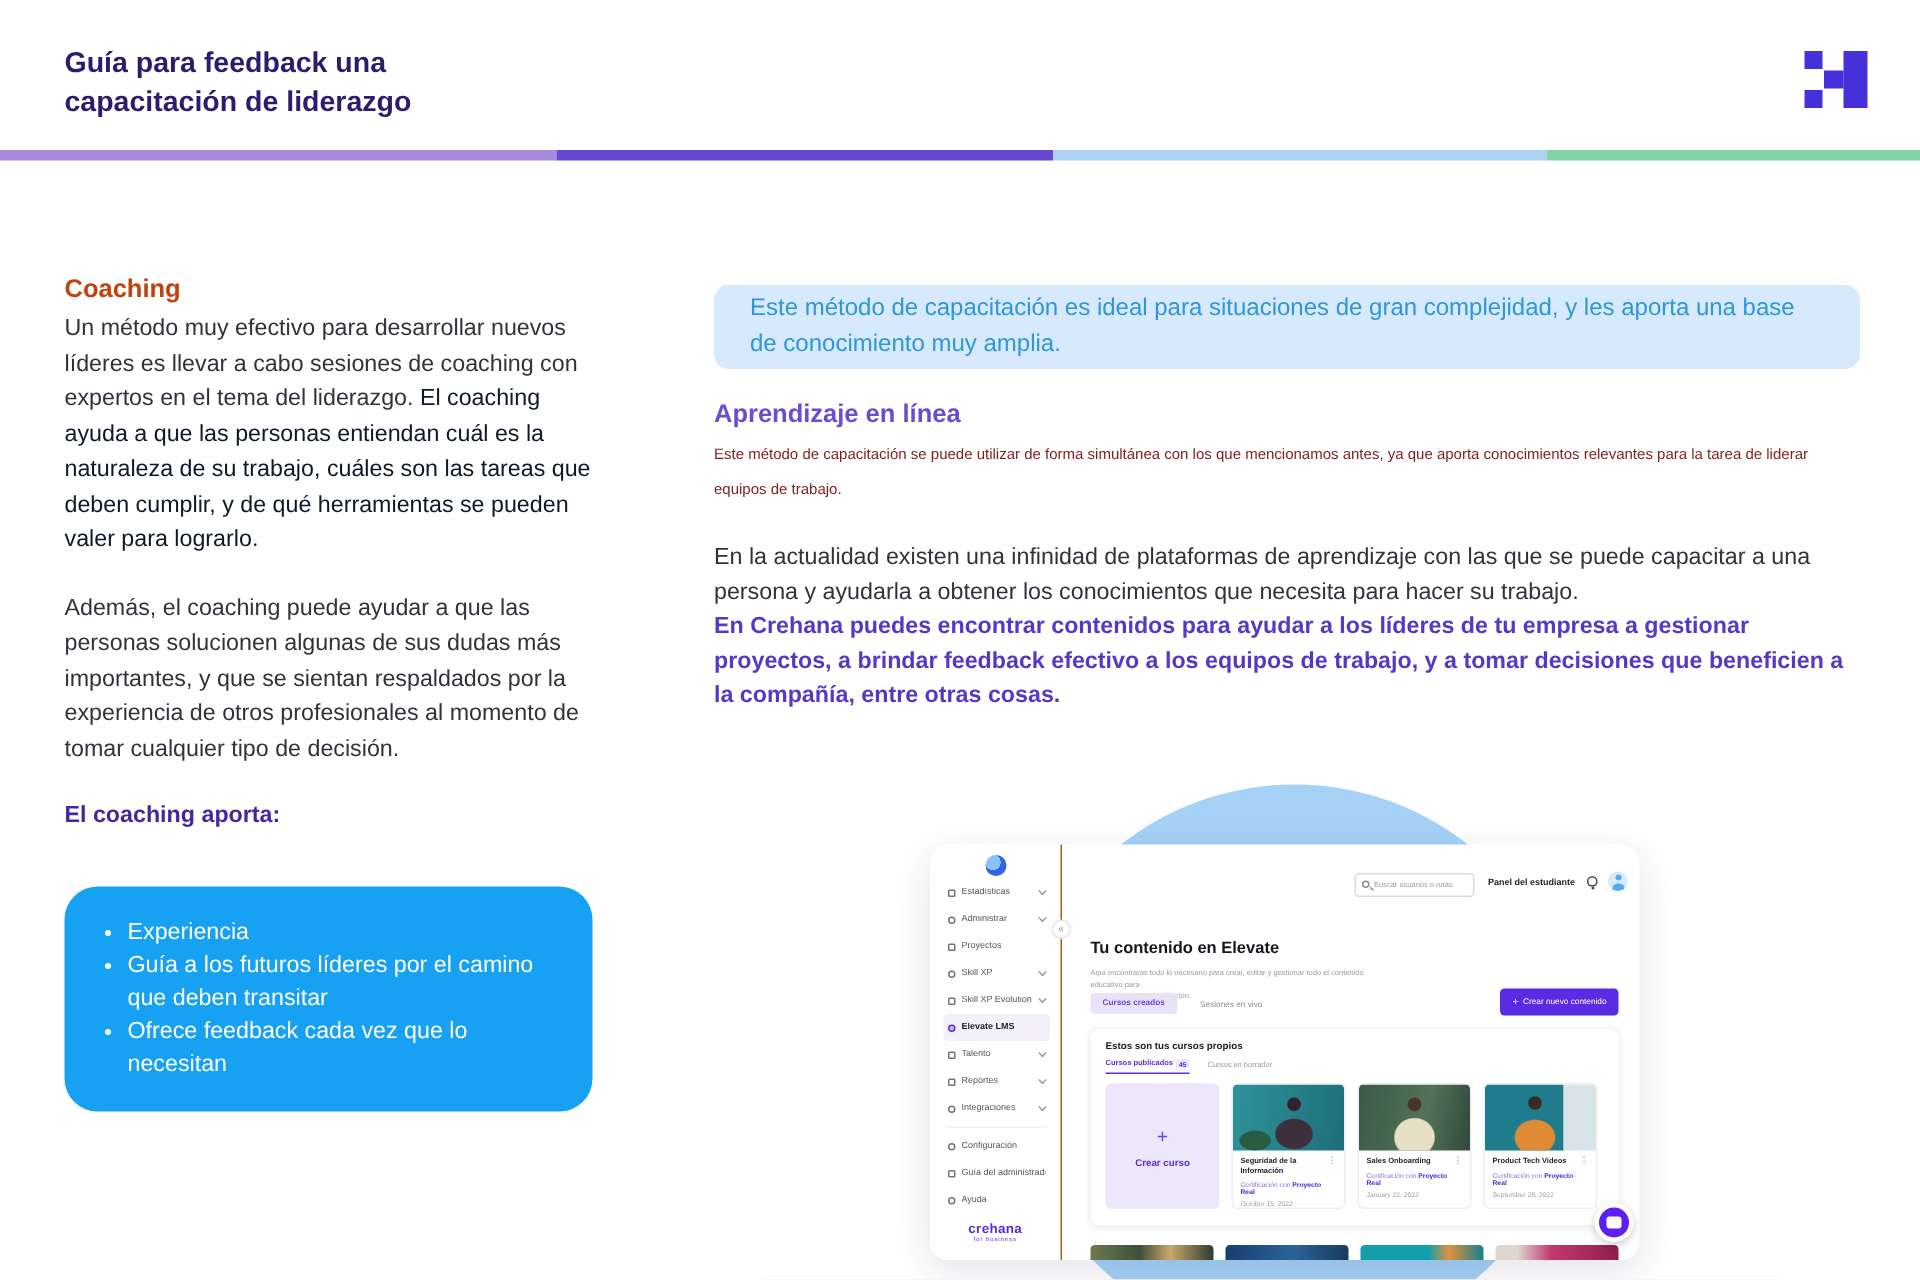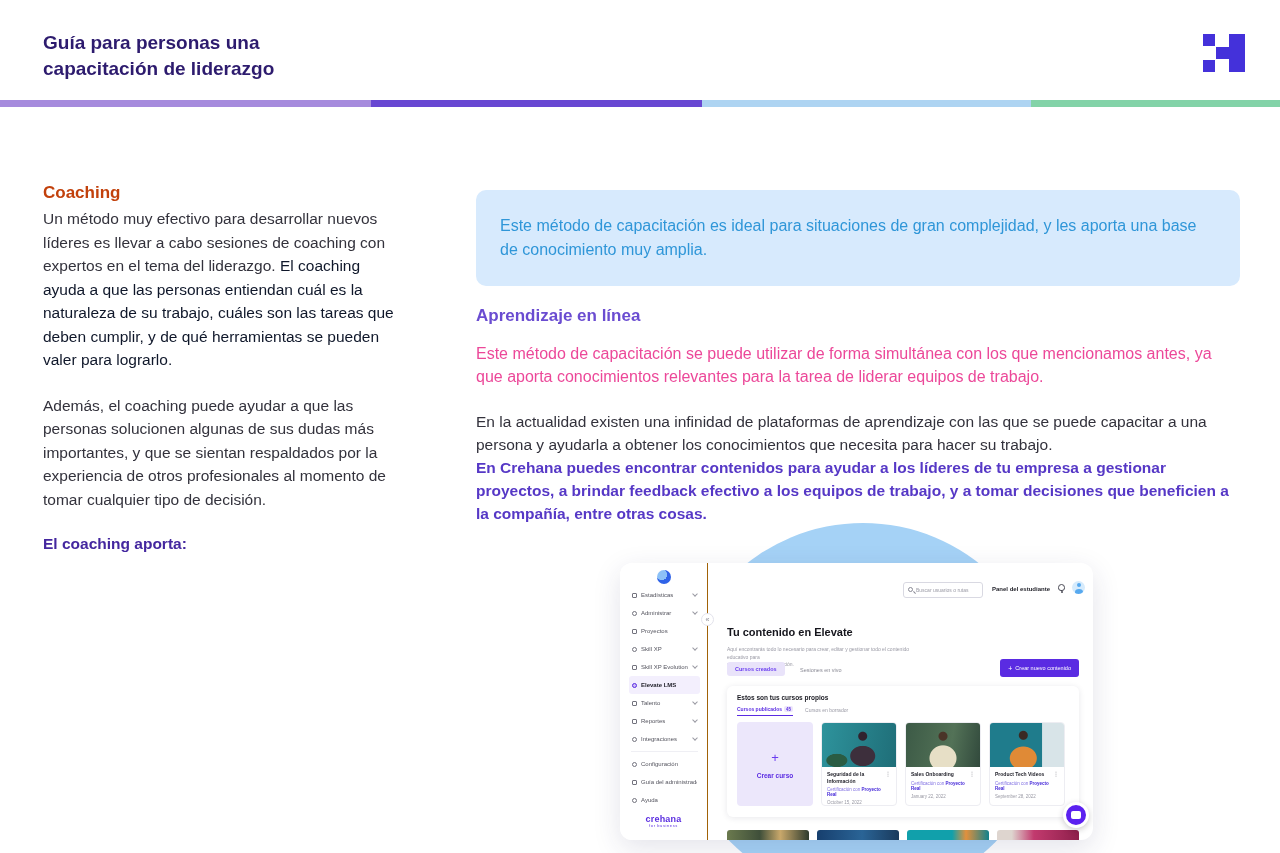--- a/index.html
+++ b/index.html
@@ -27,23 +27,23 @@
   .body-txt { font-size:15.5px; line-height:23.5px; color:#33323c; }
   .hl-purple { color:#0f172a; }
   .mt { margin-top:22px; }
   .aporta { margin-top:24px; font-size:15.5px; font-weight:bold; color:#44279f; }
   .blue-box { margin-top:38px; width:352px; background:#17a1f2; border-radius:22px; padding:20px 22px 20px 26px; color:#ffffff; }
   .blue-box ul { list-style:disc outside; padding-left:16px; }
   .blue-box li { font-size:15.5px; line-height:22px; }
 
   
   .right-col { position:absolute; left:476px; top:190px; width:764px; }
-  .callout { background:#d7eafd; border-radius:10px; padding:24px 24px; color:#2f96d8; font-size:16px; line-height:24px; }
+  .callout { background:#d7eafd; border-radius:10px; padding:4px 24px; color:#2f96d8; font-size:16px; line-height:24px; }
   .r-heading { margin-top:20px; font-size:17px; font-weight:600; color:#6a4cd1; }
-  .r-p { margin-top:16px; font-size:16px; line-height:23px; color:#ec4899; }
+  .r-p { margin-top:6px; font-size:10px; line-height:23px; color:#7f1d1d; }
   .r-p2 { margin-top:22px; font-size:15.5px; line-height:23px; color:#33323c; }
   .r-p3 { font-size:15.5px; line-height:23px; font-weight:bold; color:#5638c6; }
 
   
   .blue-circle { position:absolute; left:676px; top:523px; width:374px; height:374px; border-radius:50%; background:#a5d2f6; }
 
   .app { position:absolute; left:620px; top:563px; width:473px; height:277px; background:#fff; border-radius:12px;
          box-shadow:0 8px 28px rgba(40,40,90,0.13); overflow:hidden; }
 
   
@@ -134,39 +134,46 @@
   .fab { position:absolute; right:4px; bottom:12px; width:26px; height:26px; border-radius:50%; background:#5b21f0;
          border:3px solid #ffffff; box-shadow:0 2px 6px rgba(0,0,0,0.2); }
   .fab::after { content:""; position:absolute; left:5px; top:6px; width:10px; height:8px; border-radius:2px; background:#ffffff; }
 </style>
 </head>
 <body>
 
 <div class="page">
 
   <div class="doc-title">
-    <div>Guía para personas una</div>
+    <div>Guía para feedback una</div>
     <div>capacitación de liderazgo</div>
   </div>
   <div class="logo">
     <div class="sq1"></div>
     <div class="sq2"></div>
     <div class="cross"></div>
     <div class="bar"></div>
   </div>
   <div class="accent-bar seg1"></div>
   <div class="accent-bar seg2"></div>
   <div class="accent-bar seg3"></div>
   <div class="accent-bar seg4"></div>
 
   <div class="left-col">
     <div class="h-purple">Coaching</div>
     <p class="body-txt"><span>Un método muy efectivo para desarrollar nuevos líderes es llevar a cabo sesiones de coaching con expertos en el tema del liderazgo. </span><span class="hl-purple">El coaching ayuda a que las personas entiendan cuál es la naturaleza de su trabajo, cuáles son las tareas que deben cumplir, y de qué herramientas se pueden valer para lograrlo.</span></p>
     <p class="body-txt mt">Además, el coaching puede ayudar a que las personas solucionen algunas de sus dudas más importantes, y que se sientan respaldados por la experiencia de otros profesionales al momento de tomar cualquier tipo de decisión.</p>
     <div class="aporta">El coaching aporta:</div>
+    <div class="blue-box">
+      <ul>
+        <li>Experiencia</li>
+        <li>Guía a los futuros líderes por el camino que deben transitar</li>
+        <li>Ofrece feedback cada vez que lo necesitan</li>
+      </ul>
+    </div>
   </div>
 
   <div class="right-col">
     <div class="callout">Este método de capacitación es ideal para situaciones de gran complejidad, y les aporta una base de conocimiento muy amplia.</div>
     <div class="r-heading">Aprendizaje en línea</div>
     <p class="r-p">Este método de capacitación se puede utilizar de forma simultánea con los que mencionamos antes, ya que aporta conocimientos relevantes para la tarea de liderar equipos de trabajo.</p>
     <p class="r-p2">En la actualidad existen una infinidad de plataformas de aprendizaje con las que se puede capacitar a una persona y ayudarla a obtener los conocimientos que necesita para hacer su trabajo.</p>
     <p class="r-p3">En Crehana puedes encontrar contenidos para ayudar a los líderes de tu empresa a gestionar proyectos, a brindar feedback efectivo a los equipos de trabajo, y a tomar decisiones que beneficien a la compañía, entre otras cosas.</p>
   </div>
 

